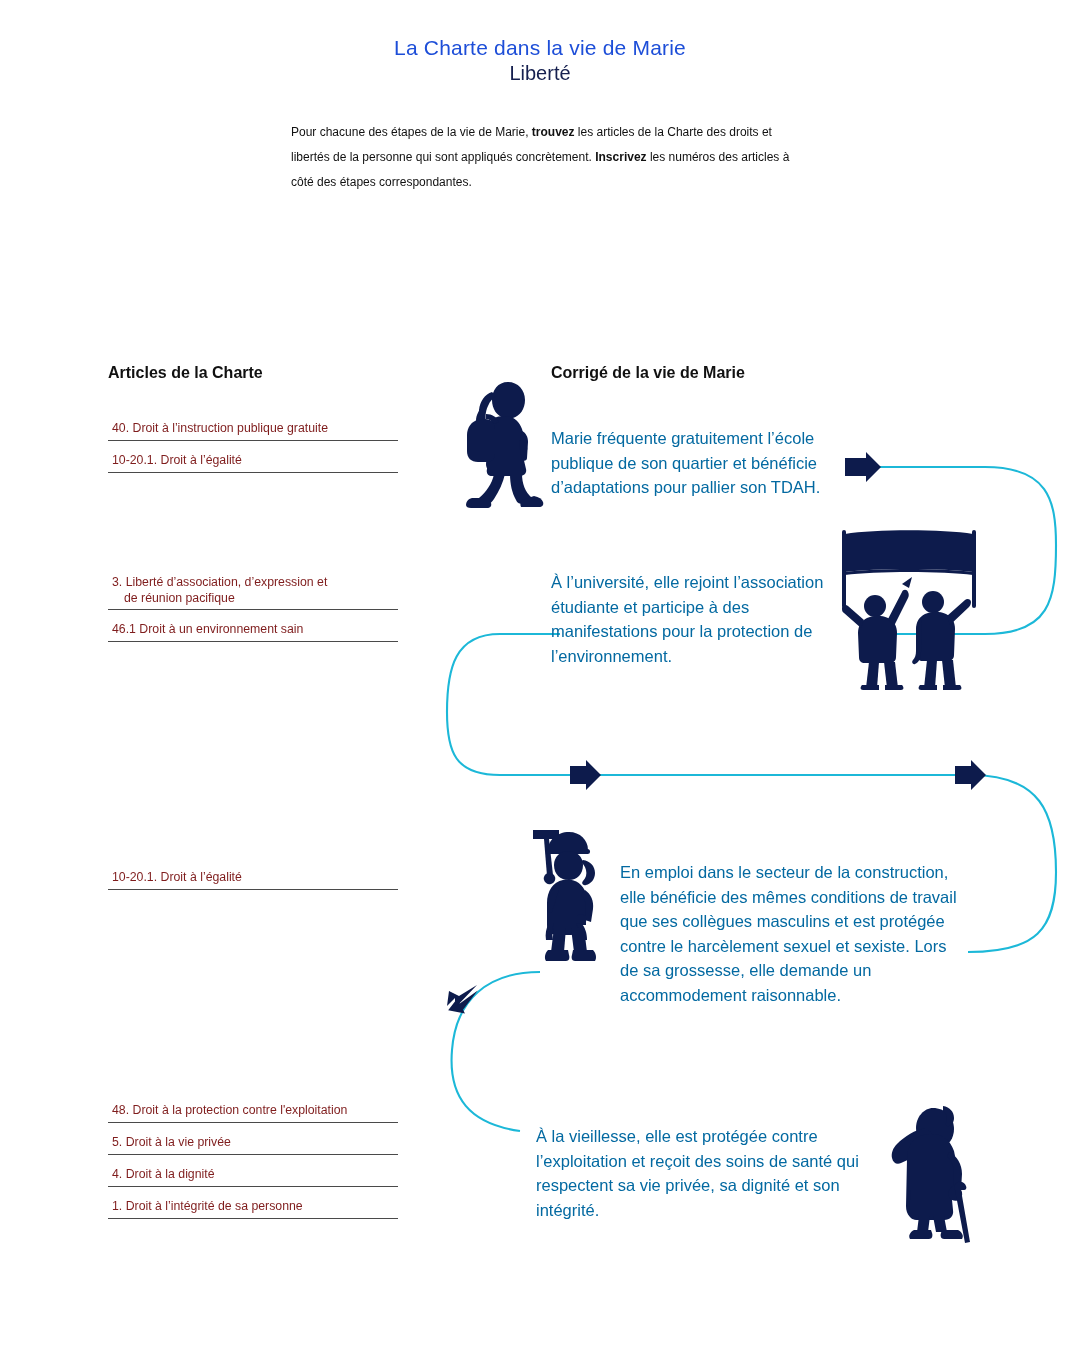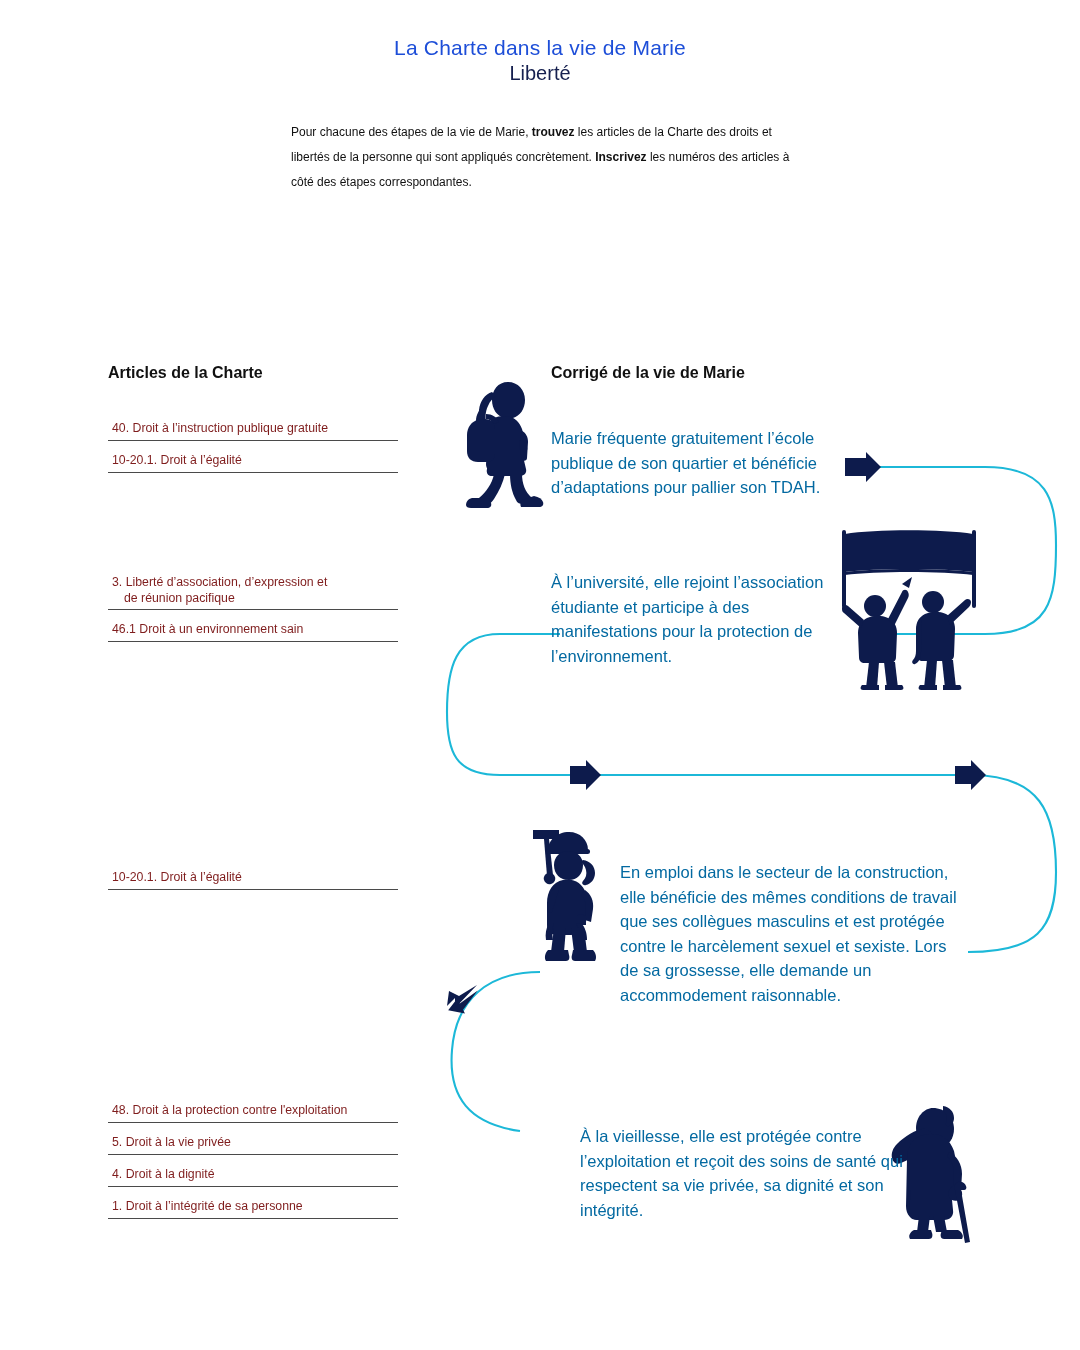--- a/index.html
+++ b/index.html
@@ -98,21 +98,21 @@
     line-height: 24.5px;
     color: #0369a1;
   }
   .fig {
     position: absolute;
   }
 
   .s1-text { top: 426px; left: 551px; width: 300px; }
   .s2-text { top: 570px; left: 551px; width: 290px; }
   .s3-text { top: 824px; left: 620px; width: 345px; margin-top: 36px; }
-  .s4-text { top: 1124px; left: 536px; width: 335px; margin-left: 44px; }
+  .s4-text { top: 1124px; left: 536px; width: 335px; }
 
   .s1-fig { top: 376px; left: 464px; }
   .s2-fig { top: 522px; left: 833px; }
   .s3-fig { top: 818px; left: 523px; }
   .s4-fig { top: 1104px; left: 885px; }
 </style>
 </head>
 <body>
 
 <div class="page-title">La Charte dans la vie de Marie</div>

